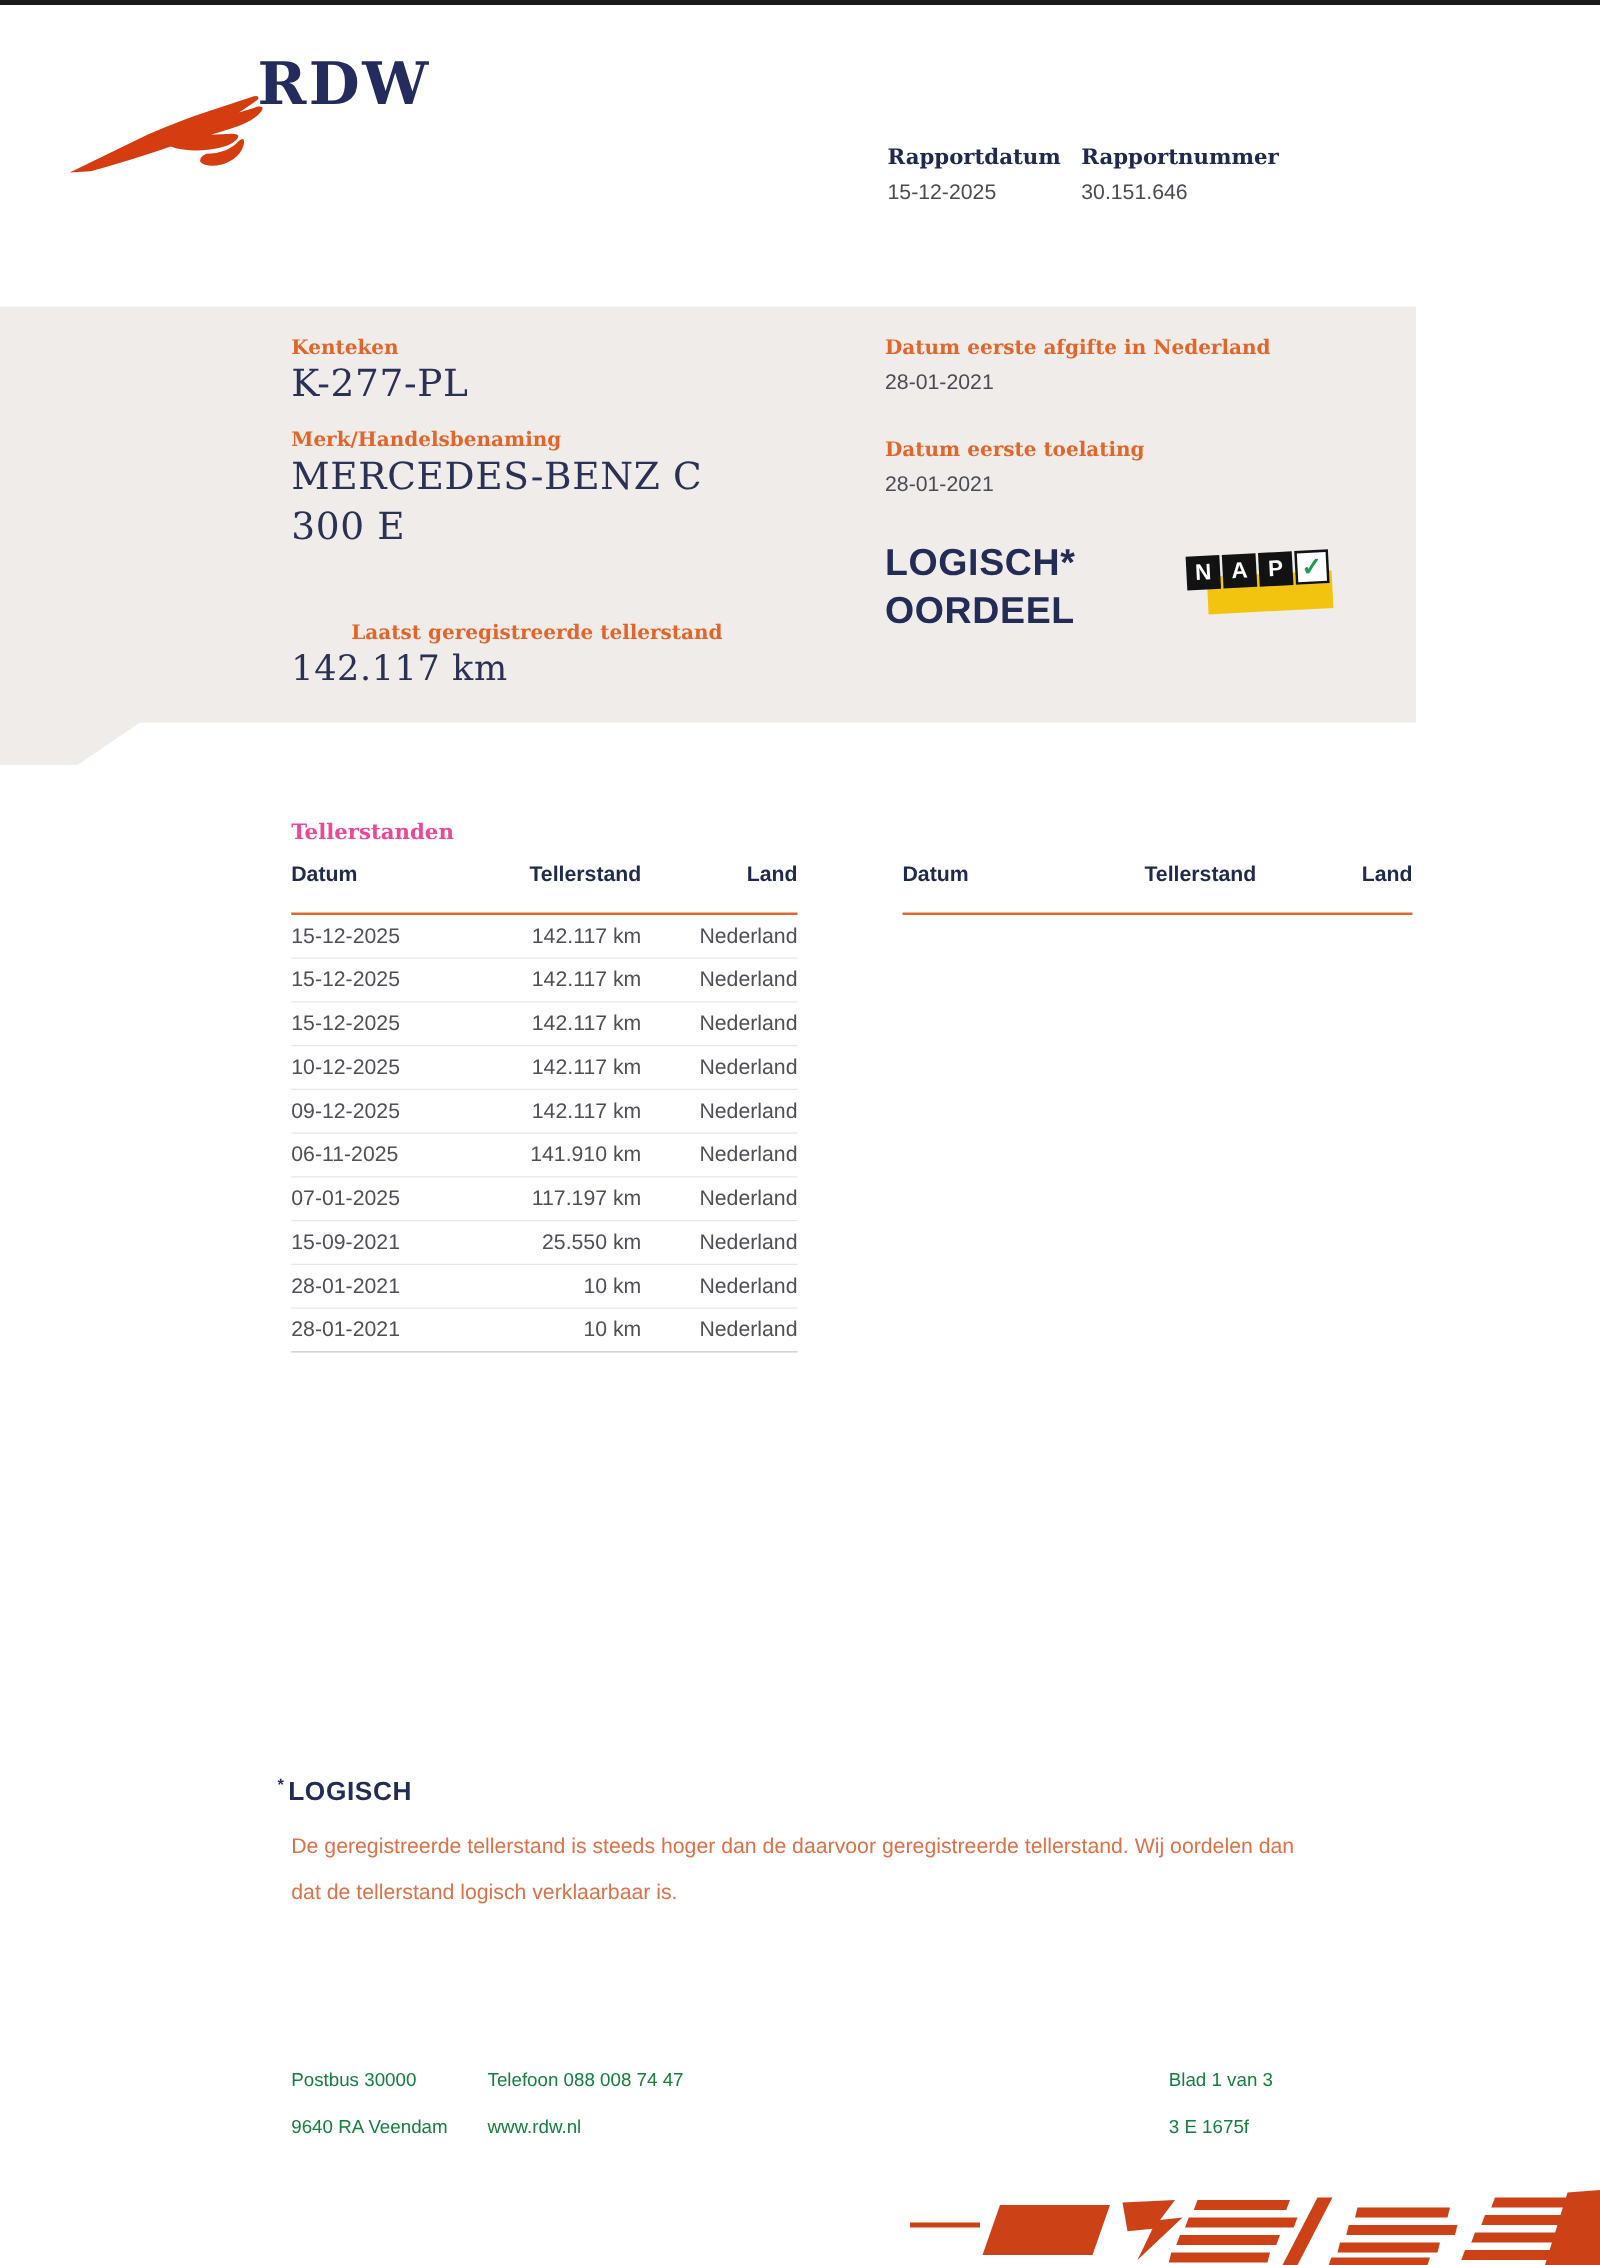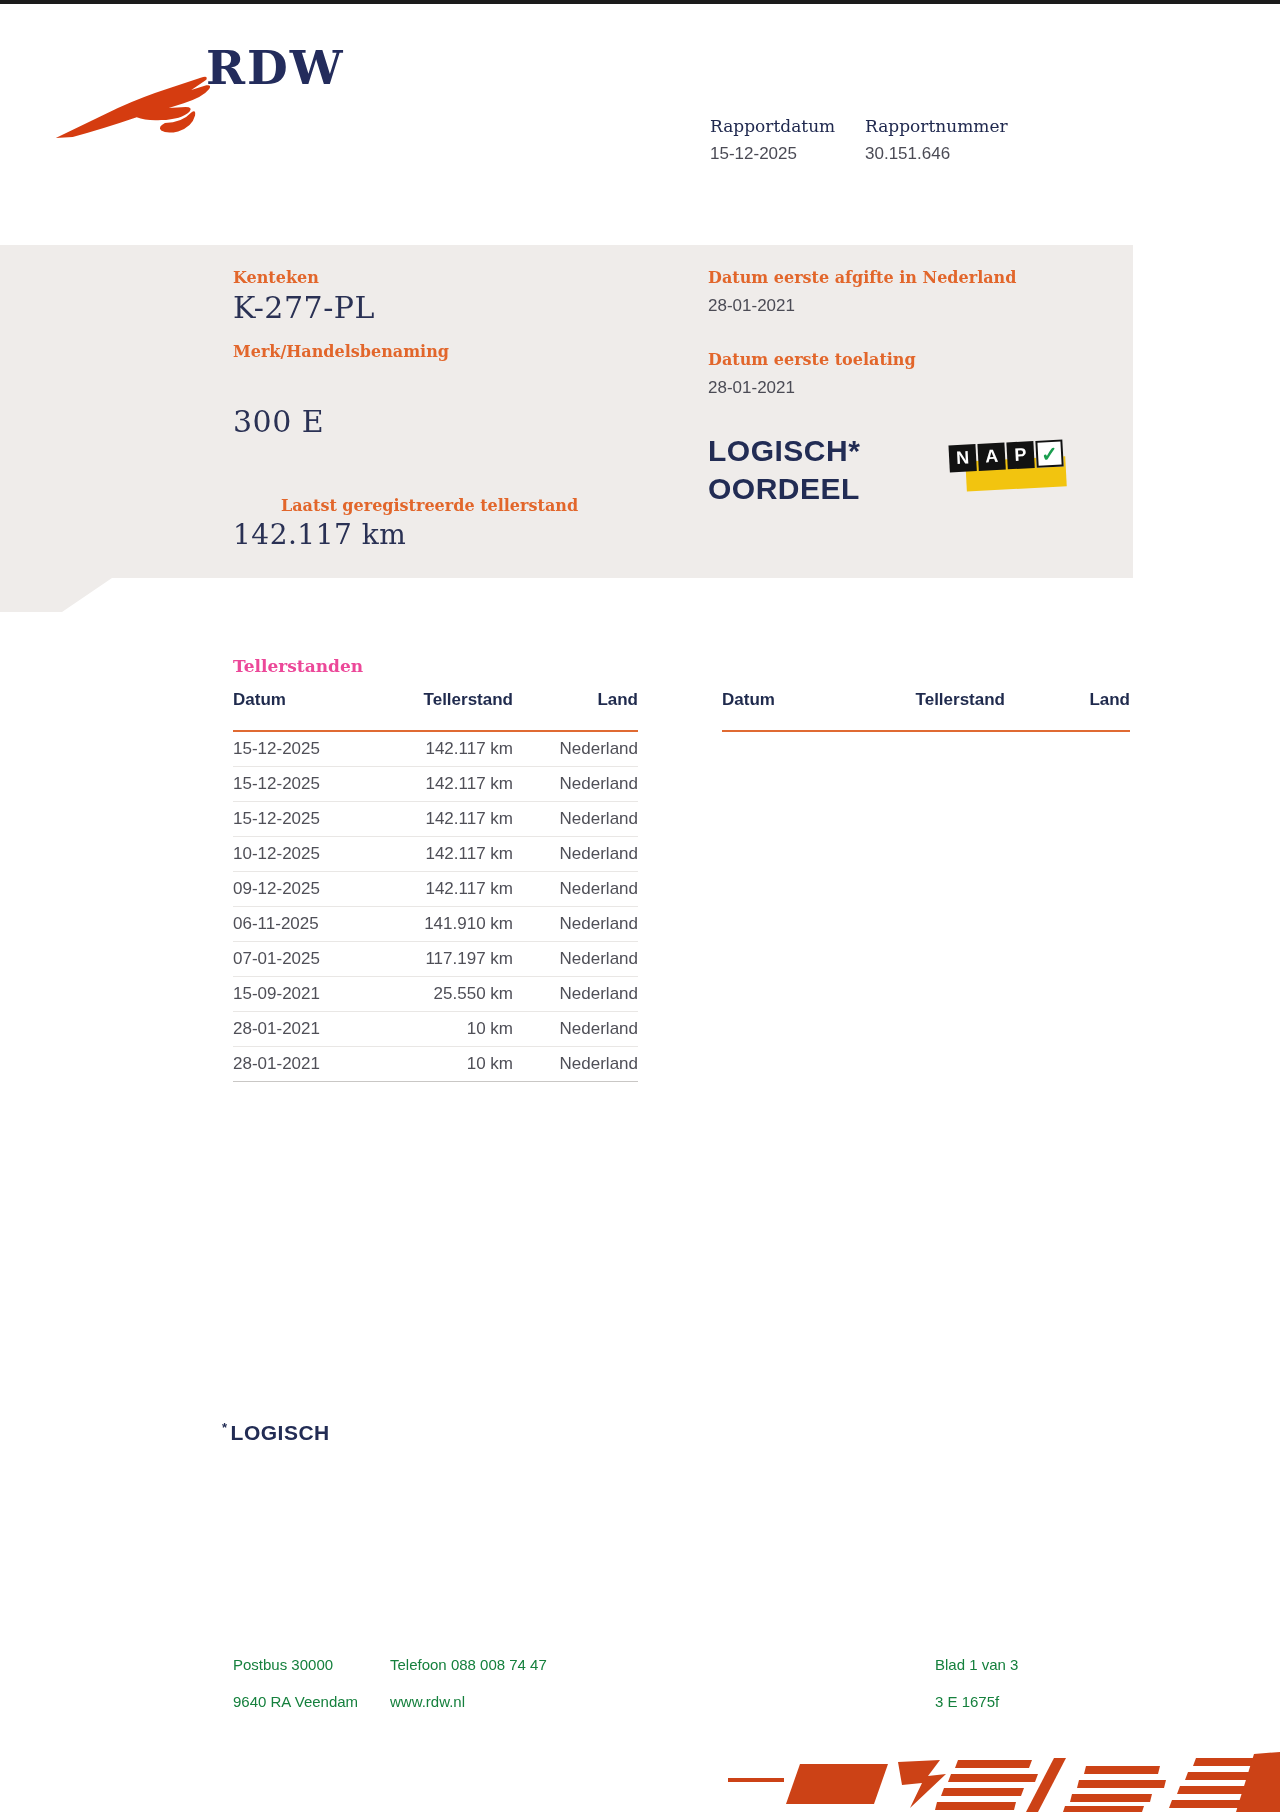--- a/index.html
+++ b/index.html
@@ -8,21 +8,21 @@
   .abs{position:absolute;}
   .serif{font-family:"DejaVu Serif","Liberation Serif",serif;}
   .sans{font-family:"Liberation Sans",sans-serif;}
 
   
   .top-bar{left:0;top:0;width:1280px;height:4px;background:#1b1b1b;}
 
   
   .logo-text{left:206px;top:40px;font-size:47px;font-weight:700;color:#232c5c;letter-spacing:2px;}
   .doc-title{left:710px;top:48px;font-size:34px;font-weight:700;color:#e0662c;letter-spacing:0.5px;}
-  .meta-label{top:116px;font-size:17px;font-weight:400;color:#20294f;}
+  .meta-label{top:116px;font-size:17px;font-weight:700;color:#20294f;}
   .meta-value{top:144px;font-size:17px;color:#4b4b55;}
 
   
   .panel{left:0;top:245px;width:1133px;height:367px;background:#efecea;
          clip-path:polygon(0 0,1133px 0,1133px 333px,112px 333px,62px 367px,0 367px);}
   .lbl{font-size:16px;font-weight:700;color:#e2662b;}
   .bigval{font-size:30px;color:#2a3154;letter-spacing:0.5px;}
   .midval{font-size:17px;color:#4b4b55;}
   .oordeel{font-size:30px;font-weight:700;color:#222c54;letter-spacing:0.5px;}
 
@@ -84,20 +84,21 @@
   <div class="abs serif meta-label" style="left:865px;">Rapportnummer</div>
   <div class="abs sans meta-value" style="left:710px;">15-12-2025</div>
   <div class="abs sans meta-value" style="left:865px;">30.151.646</div>
 
   <div class="abs panel"></div>
 
   <div class="abs serif lbl" style="left:233px;top:268px;">Kenteken</div>
   <div class="abs serif bigval" style="left:233px;top:290px;">K-277-PL</div>
 
   <div class="abs serif lbl" style="left:233px;top:342px;">Merk/Handelsbenaming</div>
+  <div class="abs serif bigval" style="left:233px;top:364px;">MERCEDES-BENZ C</div>
   <div class="abs serif bigval" style="left:233px;top:404px;">300 E</div>
 
   <div class="abs serif lbl" style="left:233px;top:496px;margin-left:48px;">Laatst geregistreerde tellerstand</div>
   <div class="abs serif bigval" style="left:233px;top:518px;font-size:28px;">142.117 km</div>
 
   <div class="abs serif lbl" style="left:708px;top:268px;">Datum eerste afgifte in Nederland</div>
   <div class="abs sans midval" style="left:708px;top:296px;">28-01-2021</div>
   <div class="abs serif lbl" style="left:708px;top:350px;">Datum eerste toelating</div>
   <div class="abs sans midval" style="left:708px;top:378px;">28-01-2021</div>
 
@@ -179,20 +180,21 @@
 
   <div class="abs mtable t2">
     <div class="thead">
       <span class="c1">Datum</span>
       <span class="c2">Tellerstand</span>
       <span class="c3">Land</span>
     </div>
   </div>
 
   <div class="abs sans logisch-head"><span class="ast">*</span><span>LOGISCH</span></div>
+  <div class="abs sans logisch-body">De geregistreerde tellerstand is steeds hoger dan de daarvoor geregistreerde tellerstand. Wij oordelen dan dat de tellerstand logisch verklaarbaar is.</div>
 
   <div class="abs foot f-c1 fy1">Postbus 30000</div>
   <div class="abs foot f-c1 fy2">9640 RA Veendam</div>
   <div class="abs foot f-c2 fy1">Telefoon 088 008 74 47</div>
   <div class="abs foot f-c2 fy2">www.rdw.nl</div>
   <div class="abs foot f-right fy1">Blad 1 van 3</div>
   <div class="abs foot f-right fy2">3 E 1675f</div>
 
   <div class="abs deco">
     <svg viewBox="0 0 640 60" width="640" height="60">

